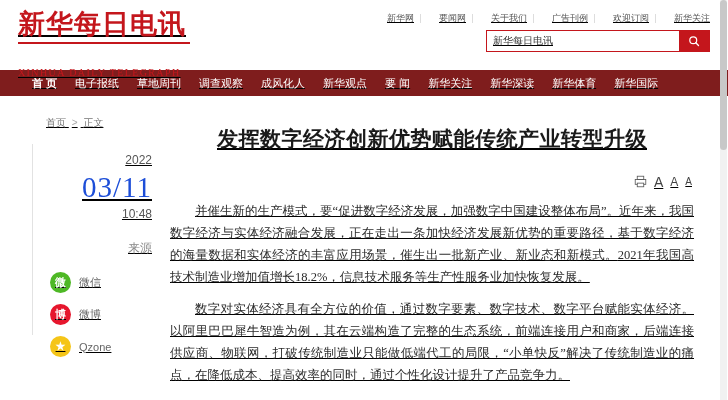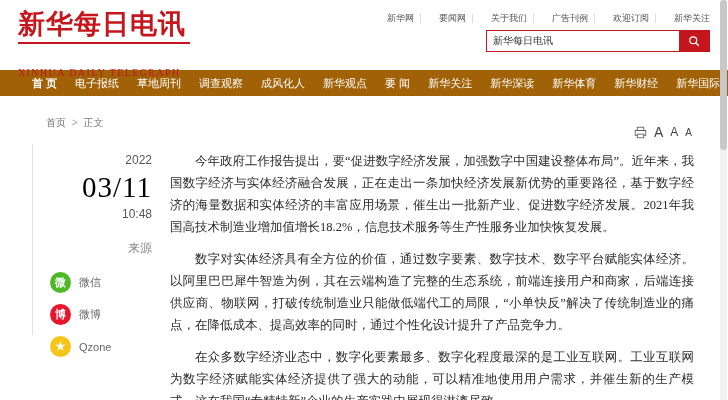--- a/index.html
+++ b/index.html
@@ -3,21 +3,21 @@
 <meta charset="utf-8">
 <style>
   * { box-sizing: border-box; }
   html, body {
     margin: 0; padding: 0;
     width: 728px; height: 400px;
     background: #ffffff;
     font-family: "Liberation Sans", sans-serif;
     overflow: hidden;
   }
-  .page { position: relative; width: 728px; height: 400px; background: #fff; }
+  .page { position: relative; width: 728px; height: 400px; background: #fff; text-decoration: underline; }
 
   
   .header {
     position: relative;
     height: 70px;
     padding: 10px 18px 0 18px;
     display: flex;
     justify-content: space-between;
     align-items: flex-start;
   }
@@ -74,21 +74,21 @@
   .search-btn {
     width: 30px; height: 100%;
     background: #c4161c;
     display: flex; align-items: center; justify-content: center;
     cursor: pointer;
   }
   .search-btn svg { display: block; }
 
   
   .nav {
-    background: #a16207;
+    background: #7f1d1d;
     height: 26px;
     display: flex;
     align-items: center;
     padding-left: 28px;
     gap: 0;
   }
   .nav a {
     color: #fff;
     font-size: 11px;
     text-decoration: none;
@@ -120,21 +120,21 @@
     padding-top: 6px;
   }
   .datebox:before {
     content: "";
     position: absolute;
     left: -14px; top: 0; bottom: 22px;
     width: 1px; background: #e2e2e2;
   }
   .date-year { font-size: 12px; color: #555; line-height: 20px; }
   .date-md {
-    font-size: 29px; color: #000000;
+    font-size: 29px; color: #1d4ed8;
     font-family: "Liberation Serif", serif;
     line-height: 34px;
     letter-spacing: 1px;
   }
   .date-time { font-size: 12px; color: #555; line-height: 20px; }
   .src-label { font-size: 12px; color: #888; margin-top: 16px; line-height: 16px; }
   .src-value { font-size: 10px; color: #888; line-height: 16px; white-space: nowrap; }
 
   .share-list { margin-top: 16px; padding-left: 4px; }
   .share-item {
@@ -243,21 +243,20 @@
     <a href="#" class="first">首 页</a>
     <a href="#">电子报纸</a>
     <a href="#">草地周刊</a>
     <a href="#">调查观察</a>
     <a href="#">成风化人</a>
     <a href="#">新华观点</a>
     <a href="#">要 闻</a>
     <a href="#">新华关注</a>
     <a href="#">新华深读</a>
     <a href="#">新华体育</a>
-    <a href="#">新华财经</a>
     <a href="#">新华国际</a>
 
   </div>
 
   <div class="content">
 
     <div class="left-col">
       <div class="breadcrumb">
         <a href="#">首页</a>
         <span class="sep">&gt;</span>
@@ -281,37 +280,38 @@
           </div>
           <div class="share-item">
             <span class="share-icon ic-qzone">★</span>
             <span class="share-label">Qzone</span>
           </div>
         </div>
       </div>
     </div>
 
     <div class="article">
+      <h1 class="article-title">发挥数字经济创新优势赋能传统产业转型升级</h1>
 
       <div class="tools">
         <span class="tool-print">
           <svg width="13" height="13" viewBox="0 0 16 16">
             <rect x="4" y="1.5" width="8" height="4" fill="none" stroke="#555" stroke-width="1"></rect>
             <rect x="1.5" y="5.5" width="13" height="6" fill="none" stroke="#555" stroke-width="1"></rect>
             <rect x="4" y="10" width="8" height="4.5" fill="#fff" stroke="#555" stroke-width="1"></rect>
           </svg>
         </span>
         <span class="font-a-big">A</span>
         <span class="font-a-mid">A</span>
         <span class="font-a-small">A</span>
       </div>
 
       <div class="article-body">
         <p>
-          <span>今年政府工作报告提出，要“促进数字经济发展，</span><span>加强数字中国建设整体布局</span><span>”。近年来，我国数字经济与实体经济融合发展，正在</span><span>走出一条加快经济发展新优势的重要路径，基于数字经济的海量数据和实体经济的丰富应用场景，催生出一批新产业、促进数字经济发展。</span><span>2021年我国高技术制造业增加值增长18.2%，信息技术服务等生产性服务业加快恢复发展。</span>
+          <span>并催生新的生产模式，要“促进数字经济发展，</span><span>加强数字中国建设整体布局</span><span>”。近年来，我国数字经济与实体经济融合发展，正在</span><span>走出一条加快经济发展新优势的重要路径，基于数字经济的海量数据和实体经济的丰富应用场景，催生出一批新产业、新业态和新模式。</span><span>2021年我国高技术制造业增加值增长18.2%，信息技术服务等生产性服务业加快恢复发展。</span>
         </p>
         <p>
           <span>数字对实体经济具有全方位的价值，通过数字要素、数字技术、数字平台赋能实体经济。以阿里巴巴犀牛智造为例，其在云端构造了完整的生态系统，前端连接用户和商家，后端连接供应商、物联网，打破传统制造业只能做低端代工的局限，“小单快反”解决了传统制造业的痛点，在降低成本、提高效率的同时，通过个性化设计提升了产品竞争力。</span>
         </p>
         <p>
           <span>在众多数字经济业态中，数字化要素最多、数字化程度最深的是工业互联网。工业互联网为数字经济赋能实体经济提供了强大的动能，可以精准地使用用户需求，并催生新的生产模式，这在我国“专精特新”企业的生产实践中展现得淋漓尽致。</span>
         </p>
       </div>
     </div>
   </div>

